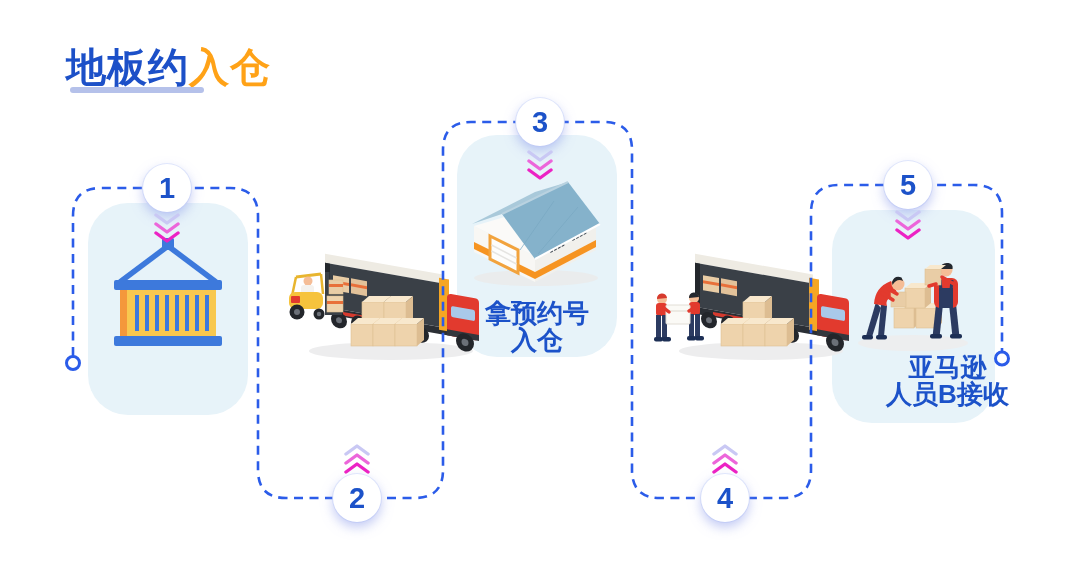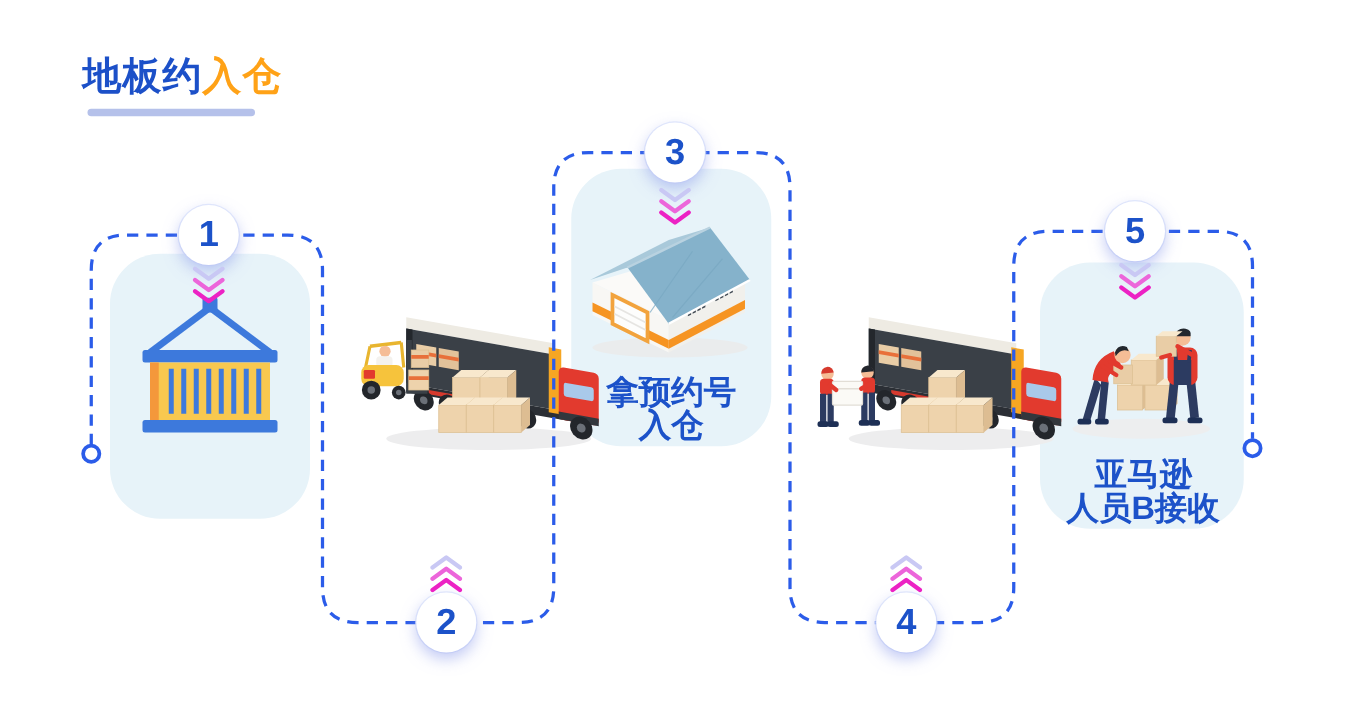--- a/index.html
+++ b/index.html
@@ -1,19 +1,19 @@
 <!DOCTYPE html>
 <html><head>
 <meta charset="utf-8">
 <style>
   html,body{margin:0;padding:0;background:#fff;}
   #canvas{position:relative;width:1080px;height:572px;background:#ffffff;overflow:hidden;
           font-family:"Liberation Sans","DejaVu Sans",sans-serif;}
   
-  #title{position:absolute;left:66px;top:40px;font-size:31px;font-weight:700;letter-spacing:1px;z-index:4;}
+  #title{position:absolute;left:66px;top:40px;font-size:40px;font-weight:700;letter-spacing:1px;z-index:4;}
   #title .t-blue{color:#1c50c8;}
   #title .t-orange{color:#ffa217;}
   #title-underline{position:absolute;left:70px;top:87px;width:134px;height:6px;border-radius:3px;
           background:#b5c1ea;z-index:4;}
   
   #flow-path-svg{position:absolute;left:0;top:0;z-index:3;}
   
   .card{position:absolute;background:#e7f3f9;border-radius:40px;z-index:1;}
   #card1{left:88px;top:203px;width:160px;height:212px;}
   #card3{left:457px;top:135px;width:160px;height:222px;}
@@ -32,21 +32,21 @@
   .ill{position:absolute;z-index:2;}
   #ill1{left:110px;top:238px;} #ill2{left:281px;top:250px;} #ill3{left:460px;top:162px;}
   #ill4{left:651px;top:250px;} #ill5{left:848px;top:244px;}
   
   .label{position:absolute;color:#1c52c9;font-weight:700;font-size:26px;line-height:27px;
          text-align:center;z-index:5;}
   #label1{left:88px;top:374px;width:160px;}
   #label2{left:274px;top:391px;width:160px;}
   #label3{left:457px;top:300px;width:160px;}
   #label4{left:645px;top:396px;width:160px;}
-  #label5{left:833px;top:366px;width:163px;}
+  #label5{left:833px;top:354px;width:163px;padding-left:33px;}
 </style>
 </head>
 <body>
 
 <div id="canvas">
 
   <div id="title">
     <span class="t-blue">地板约</span><span class="t-orange">入仓</span>
   </div>
   <div id="title-underline"></div>

